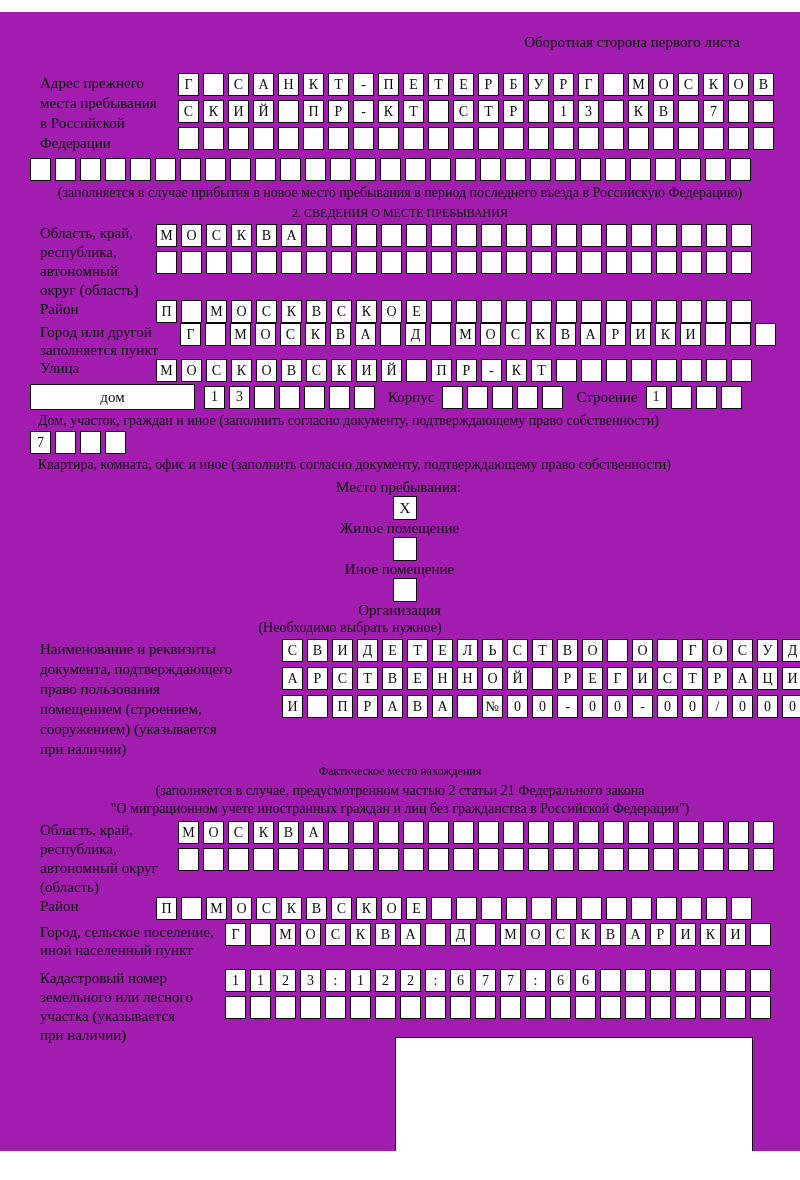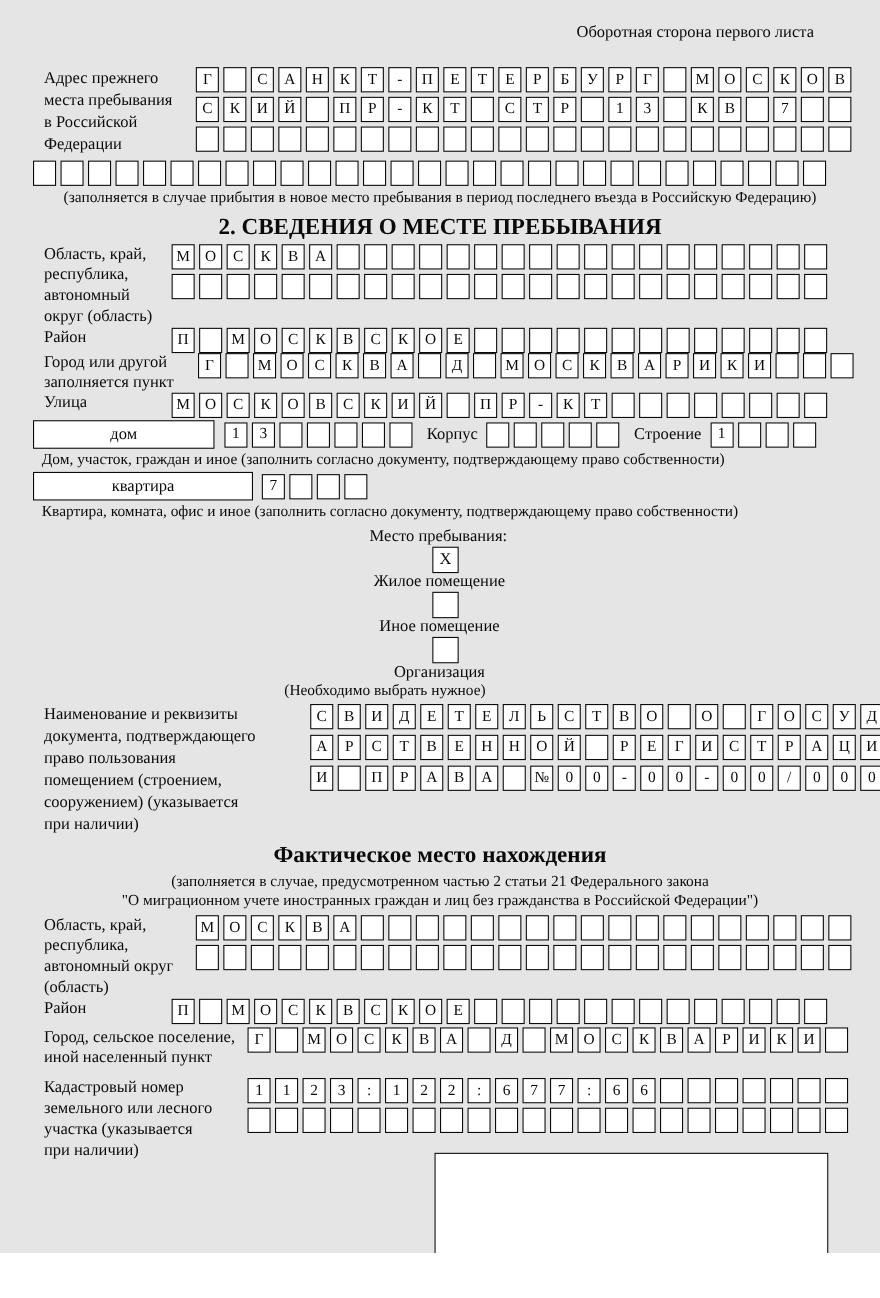--- a/index.html
+++ b/index.html
@@ -1,18 +1,18 @@
 <!DOCTYPE html>
 <html><head>
 <meta charset="utf-8">
 <style>
   html,body { margin:0; padding:0; background:#ffffff; }
   .page {
-    position:relative; width:800px; height:1139px; margin:0 auto;
-    background:#e5e5e5; color:#0a0a0a; overflow:hidden;
+    position:relative; width:800px; height:1139px; margin:12px auto;
+    background:#a21caf; color:#0a0a0a; overflow:hidden;
     font-family:"Liberation Serif","DejaVu Serif",serif;
     padding:0 30px; box-sizing:border-box; font-size:15px;
   }
   .header-note { text-align:right; padding:22px 30px 0 0; font-size:15px; }
 
   .field { display:flex; align-items:flex-start; }
   .flabel { flex:0 0 auto; padding-left:10px; box-sizing:border-box;
             font-size:15px; line-height:19px; white-space:pre-line; }
   .lh20 { line-height:20px; }
   .lh18 { line-height:18px; }
@@ -23,21 +23,21 @@
   .cells { display:flex; gap:4px; }
   .cell {
     flex:0 0 auto; width:21px; height:23px; box-sizing:border-box;
     border:1.5px solid #0a0a0a; display:flex; align-items:center;
     justify-content:center; font-size:14px; background:#fff;
   }
   .fullrow { margin-top:5px; }
 
   .note { font-size:14px; }
   .center { text-align:center; }
-  .title { text-align:center; font-weight:bold; font-size:21px; margin:5px 0 3px 0; }
+  .title { text-align:center; font-weight:normal; font-size:12px; margin:5px 0 3px 0; }
 
   .mt22 { margin-top:22px; } .mt10 { margin-top:10px; }
   .mt4 { margin-top:4px; } .mt3 { margin-top:3px; }
 
   .domrow { display:flex; align-items:center; margin-top:2px; }
   .bigbox {
     height:26px; box-sizing:border-box; border:1.5px solid #0a0a0a;
     display:flex; align-items:center; justify-content:center; font-size:15px;
     flex:0 0 auto; background:#fff;
   }
@@ -375,21 +375,20 @@
     <div class="cells">
         <span class="cell">1</span>
         <span class="cell"></span>
         <span class="cell"></span>
         <span class="cell"></span>
       </div>
   </div>
   <div class="smallnote">Дом, участок, граждан и иное (заполнить согласно документу, подтверждающему право собственности)</div>
 
   <div class="kvrow">
-    <div class="bigbox kv-box">квартира</div>
     <div class="cells">
         <span class="cell">7</span>
         <span class="cell"></span>
         <span class="cell"></span>
         <span class="cell"></span>
       </div>
   </div>
   <div class="smallnote">Квартира, комната, офис и иное (заполнить согласно документу, подтверждающему право собственности)</div>
 
   <div class="mestorow">

